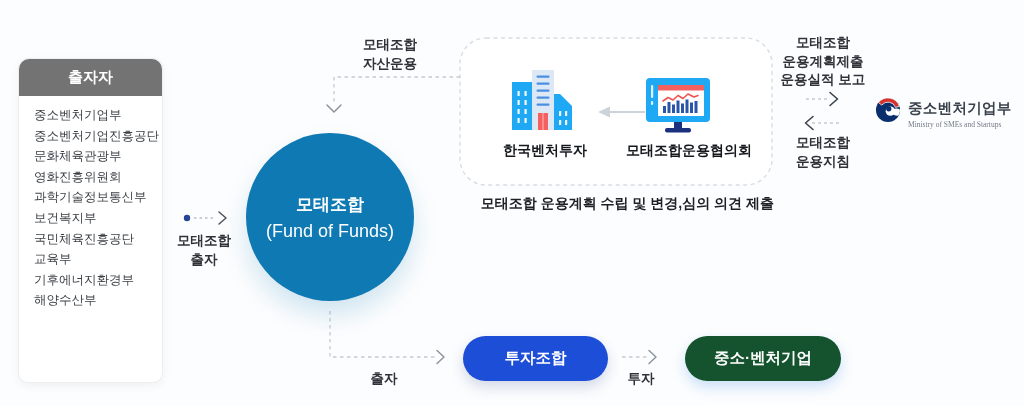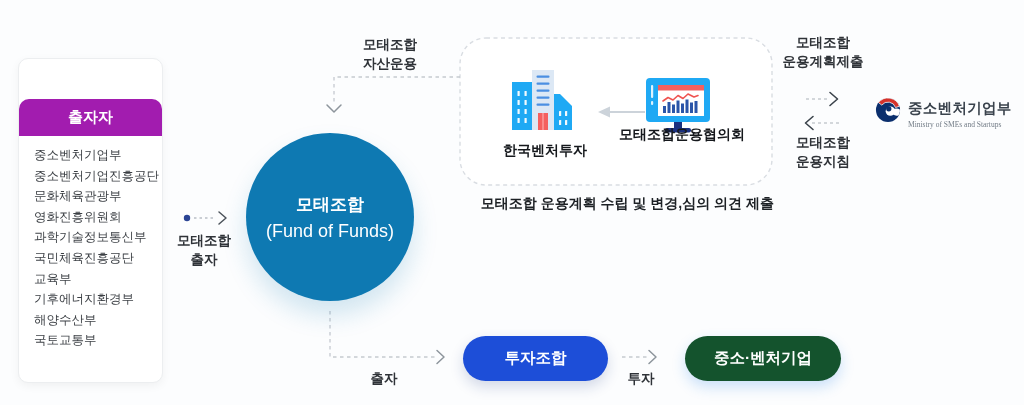--- a/index.html
+++ b/index.html
@@ -12,23 +12,23 @@
   }
   #connectors { position:absolute; inset:0; width:1024px; height:405px; pointer-events:none; }
 
   
   #sidebar {
     position:absolute; left:18px; top:58px; width:145px; height:325px;
     background:#fff; border:1px solid #eceef0; border-radius:10px;
     box-shadow:0 3px 10px rgba(0,0,0,.05);
   }
   #sidebar-header {
-    height:37px; background:#a21caf; border-radius:10px 10px 0 0;
+    height:37px; background:#737373; border-radius:10px 10px 0 0;
     color:#fff; font-size:15px; font-weight:700;
-    display:flex; align-items:center; justify-content:center;margin-top:40px;
+    display:flex; align-items:center; justify-content:center;
   }
   #sidebar-list { list-style:none; padding:9px 6px 0 15px; }
   #sidebar-list li { font-size:12.5px; line-height:20.6px; color:#3b3f44; white-space:nowrap; }
 
   
   #fund-circle {
     position:absolute; left:246px; top:133px; width:168px; height:168px;
     border-radius:50%; background:#0e79b2;
     box-shadow:0 14px 24px rgba(14,121,178,.18);
     display:flex; flex-direction:column; align-items:center; justify-content:center;
@@ -47,21 +47,21 @@
   #guideline-label{ left:770px; top:134px; width:106px; line-height:18.5px; }
   #chulja-label   { left:359px; top:369px; width:50px; }
   #tuja-label     { left:616px; top:369px; width:50px; }
 
   
   .org-icon { position:absolute; }
   #kvic-icon    { left:512px; top:70px; }
   #council-icon { left:646px; top:78px; }
   .org-label { position:absolute; text-align:center; font-size:14px; font-weight:700; color:#15181c; }
   #kvic-label    { left:480px; top:142px; width:130px; }
-  #council-label { left:612px; top:126px; width:140px; }
+  #council-label { left:612px; top:142px; width:140px;text-align:right; }
   #box-caption {
     position:absolute; left:458px; top:195px; width:316px;
     text-align:right; font-size:14px; font-weight:700; color:#1d2125;
   }
 
   
   #ministry { position:absolute; left:874px; top:96px; display:flex; gap:6px; align-items:flex-start; }
   #ministry-texts { padding-top:3px; }
   #ministry-name { font-size:14.5px; font-weight:700; color:#3a434d; letter-spacing:.3px; white-space:nowrap; }
   #ministry-name-en { font-size:7.5px; color:#717b85; margin-top:2px; white-space:nowrap;font-family:Liberation Serif, serif; }
@@ -121,25 +121,25 @@
   </svg>
 
   <div id="sidebar">
     <div id="sidebar-header">출자자</div>
     <ul id="sidebar-list">
       <li>중소벤처기업부</li>
       <li>중소벤처기업진흥공단</li>
       <li>문화체육관광부</li>
       <li>영화진흥위원회</li>
       <li>과학기술정보통신부</li>
+      <li>보건복지부</li>
       <li>국민체육진흥공단</li>
       <li>교육부</li>
       <li>기후에너지환경부</li>
       <li>해양수산부</li>
-      <li>국토교통부</li>
     </ul>
   </div>
 
   <div class="lbl" id="invest-label">
     <span>모태조합</span>
     <span>출자</span>
   </div>
 
   <div id="fund-circle">
     <div class="circle-title">모태조합</div>
@@ -203,20 +203,21 @@
     <rect x="28" y="44" width="8" height="7" fill="#1b3180"></rect>
     <rect x="19" y="50" width="26" height="4.5" rx="2" fill="#1b3180"></rect>
   </svg>
   <div class="org-label" id="council-label">모태조합운용협의회</div>
 
   <div id="box-caption">모태조합 운용계획 수립 및 변경,심의 의견 제출</div>
 
   <div class="lbl" id="report-label">
     <span>모태조합</span>
     <span>운용계획제출</span>
+    <span>운용실적 보고</span>
   </div>
   <div class="lbl" id="guideline-label">
     <span>모태조합</span>
     <span>운용지침</span>
   </div>
 
   <div id="ministry">
     <svg width="28" height="28" viewBox="0 0 36 36">
       <circle cx="18" cy="18" r="15.5" fill="#0b2f6d"></circle>
       <circle cx="21" cy="19.5" r="6" fill="#ffffff"></circle>

